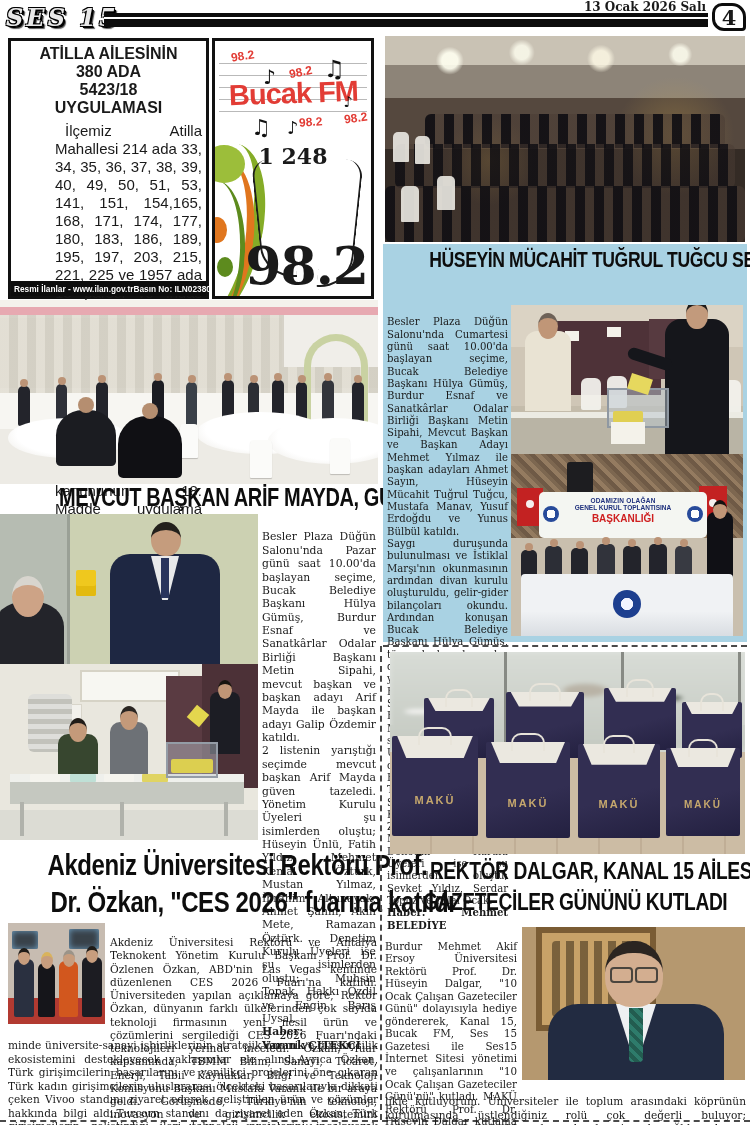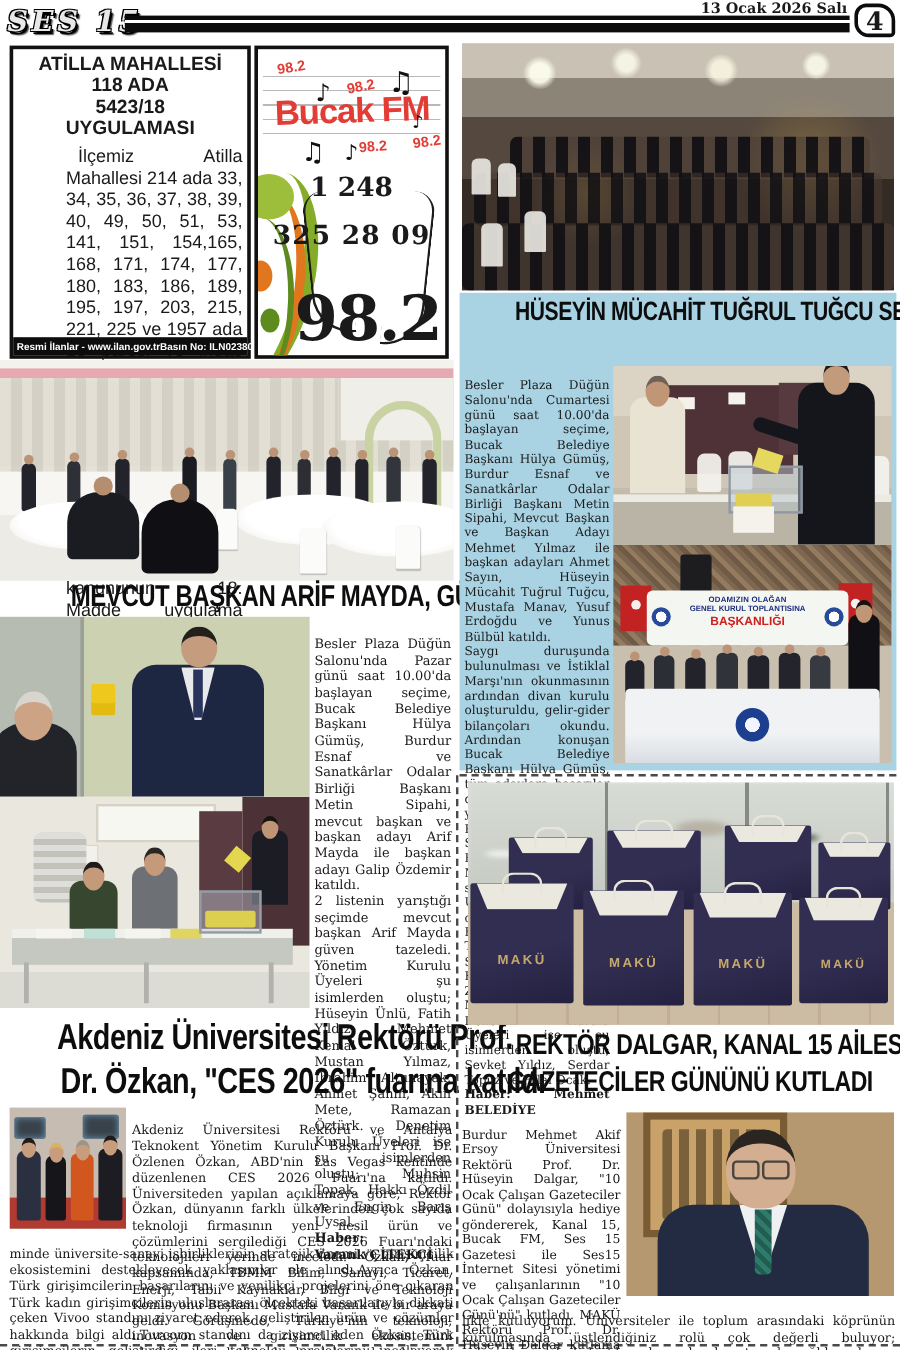--- a/index.html
+++ b/index.html
@@ -274,22 +274,22 @@
 
 <div id="page">
 
   <div class="abs masthead">SES 15</div>
   <div class="abs head-bar"></div>
   <div class="abs head-date">13 Ocak 2026 Salı</div>
   <div class="abs pagenum">4</div>
 
   <div class="abs notice">
     <div class="notice-title">
-      <div>ATİLLA MAHALLESİ</div>
-      <div>118 ADA</div>
+      <div>ATİLLA AİLESİNİN</div>
+      <div>380 ADA</div>
       <div>5423/18</div>
       <div>UYGULAMASI</div>
     </div>
     <div class="notice-body">
       <p>İlçemiz Atilla Mahallesi 214 ada 33, 34, 35, 36, 37, 38, 39, 40, 49, 50, 51, 53, 141, 151, 154,165, 168, 171, 174, 177, 180, 183, 186, 189, 195, 197, 203, 215, 221, 225 ve 1957 ada 13 parsel ve ihdas parselinin bulunduğu mevkide serbest çalışan Harita Mühendisi tarafından hazırlanan, 31.12.2025 tarih ve 365 sayılı Belediye Encümen kararı ile hazırlanmış olan 3194 sayılı imar kanununun 18. Madde uygulama dosyası kabul edilip 30 gün süre ile askıya çıkartılmasına karar verilmiştir.</p>
       <p>Hazırlanmış olan 3194/18 madde uygulama dosyası İmar ve Şehircilik Müdürlüğünde olup, ilgililere ilanen duyurulur.</p>
     </div>
     <div class="notice-sign">BUCAK BELEDİYE BAŞKANLIĞI</div>
     <div class="notice-foot">
       <span>Resmi İlanlar - www.ilan.gov.tr</span>
@@ -311,21 +311,20 @@
     <span class="r-note" style="left:72px;top:76px;font-size:18px;">♪</span>
     <div class="swirl1"></div>
     <div class="swirl2"></div>
     <div class="swirl3"></div>
     <div class="blob" style="left:-12px;top:104px;width:42px;height:38px;"></div>
     <div class="blob" style="left:-8px;top:176px;width:20px;height:26px;background:#e0761e;"></div>
     <div class="blob" style="left:2px;top:216px;width:16px;height:20px;background:#5d8b1e;"></div>
     <div class="cord l"></div>
     <div class="cord r"></div>
     <div class="phone1">1 248</div>
-    <div class="phone2">325 28 09</div>
     <div class="bigfreq">98.2</div>
   </div>
 
   <div class="abs photo photo-banquet">
     <div class="bq-trim"></div>
     <div class="bq-curtain"></div>
     <div class="bq-balcony"></div>
     <div class="bq-arch"></div>
     <div class="pf" style="left:18px;top:86px;width:12px;height:40px;"></div>
     <div class="pf" style="left:56px;top:84px;width:11px;height:42px;background:#2e3038;"></div>

